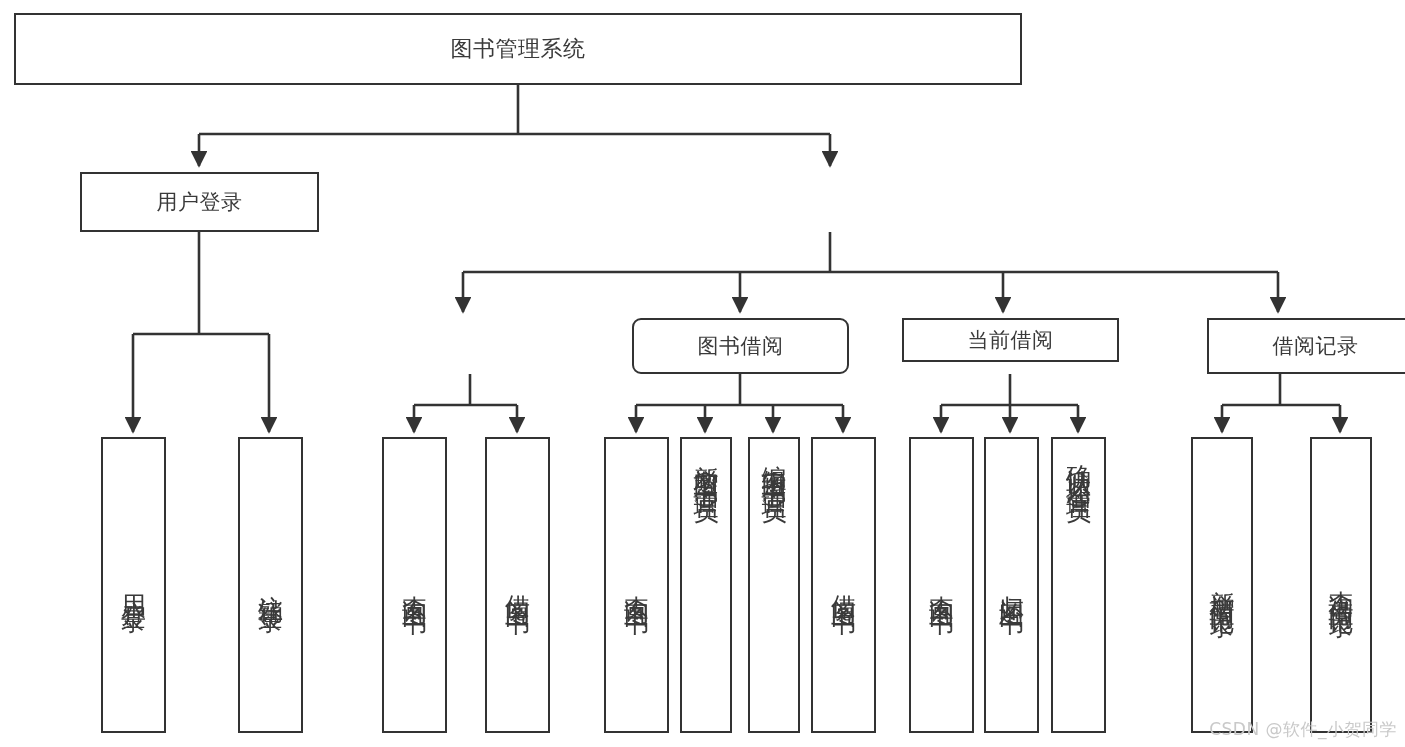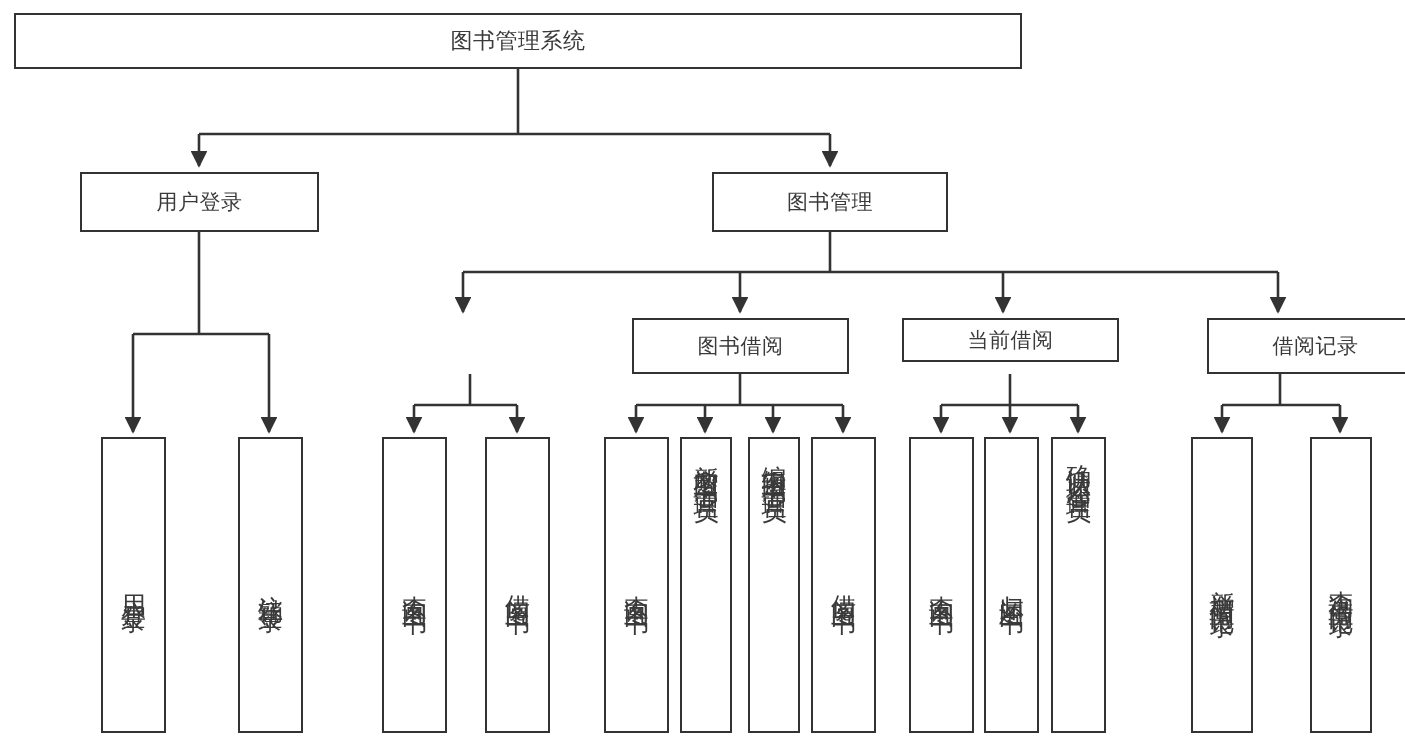--- a/index.html
+++ b/index.html
@@ -128,34 +128,31 @@
       <path d="M 1010 405 L 1010 432" marker-end="url(#arrow)"></path>
       <path d="M 1078 405 L 1078 432" marker-end="url(#arrow)"></path>
 
       <path d="M 1280 374 L 1280 405"></path>
       <path d="M 1222 405 L 1340 405"></path>
       <path d="M 1222 405 L 1222 432" marker-end="url(#arrow)"></path>
       <path d="M 1340 405 L 1340 432" marker-end="url(#arrow)"></path>
     </g>
   </svg>
 
-  <div class="node horiz root" style="left:14px; top:13px; width:1008px; height:56px;">
+  <div class="node horiz root" style="left:14px; top:13px; width:1008px; height:72px;">
     <span class="node-label">图书管理系统</span>
   </div>
 
   <div class="node horiz" style="left:80px; top:172px; width:239px; height:60px;">
     <span class="node-label">用户登录</span>
   </div>
 
-  <div class="node horiz" style="left:712px; top:172px; width:236px; height:60px;">
-    <span class="node-label">图书管理</span>
-  </div>
-
-
-  <div class="node horiz" style="left:632px; top:318px; width:217px; height:56px;">
+
+
+  <div class="node horiz" style="left:632px; top:318px; width:217px; height:56px;border-radius:9px;">
     <span class="node-label">图书借阅</span>
   </div>
 
   <div class="node horiz" style="left:902px; top:318px; width:217px; height:44px;">
     <span class="node-label">当前借阅</span>
   </div>
 
   <div class="node horiz" style="left:1172px; top:318px; width:217px; height:56px;margin-left:35px;">
     <span class="node-label">借阅记录</span>
   </div>
@@ -205,14 +202,15 @@
   </div>
 
   <div class="node leaf centered" style="left:1191px; top:437px; width:62px; height:296px;">
     <span class="node-label">新增借阅记录</span>
   </div>
 
   <div class="node leaf centered" style="left:1310px; top:437px; width:62px; height:296px;">
     <span class="node-label">查询借阅记录</span>
   </div>
 
+  <div id="watermark">CSDN @软件_小贺同学</div>
 
 </div>
 
 </body></html>

